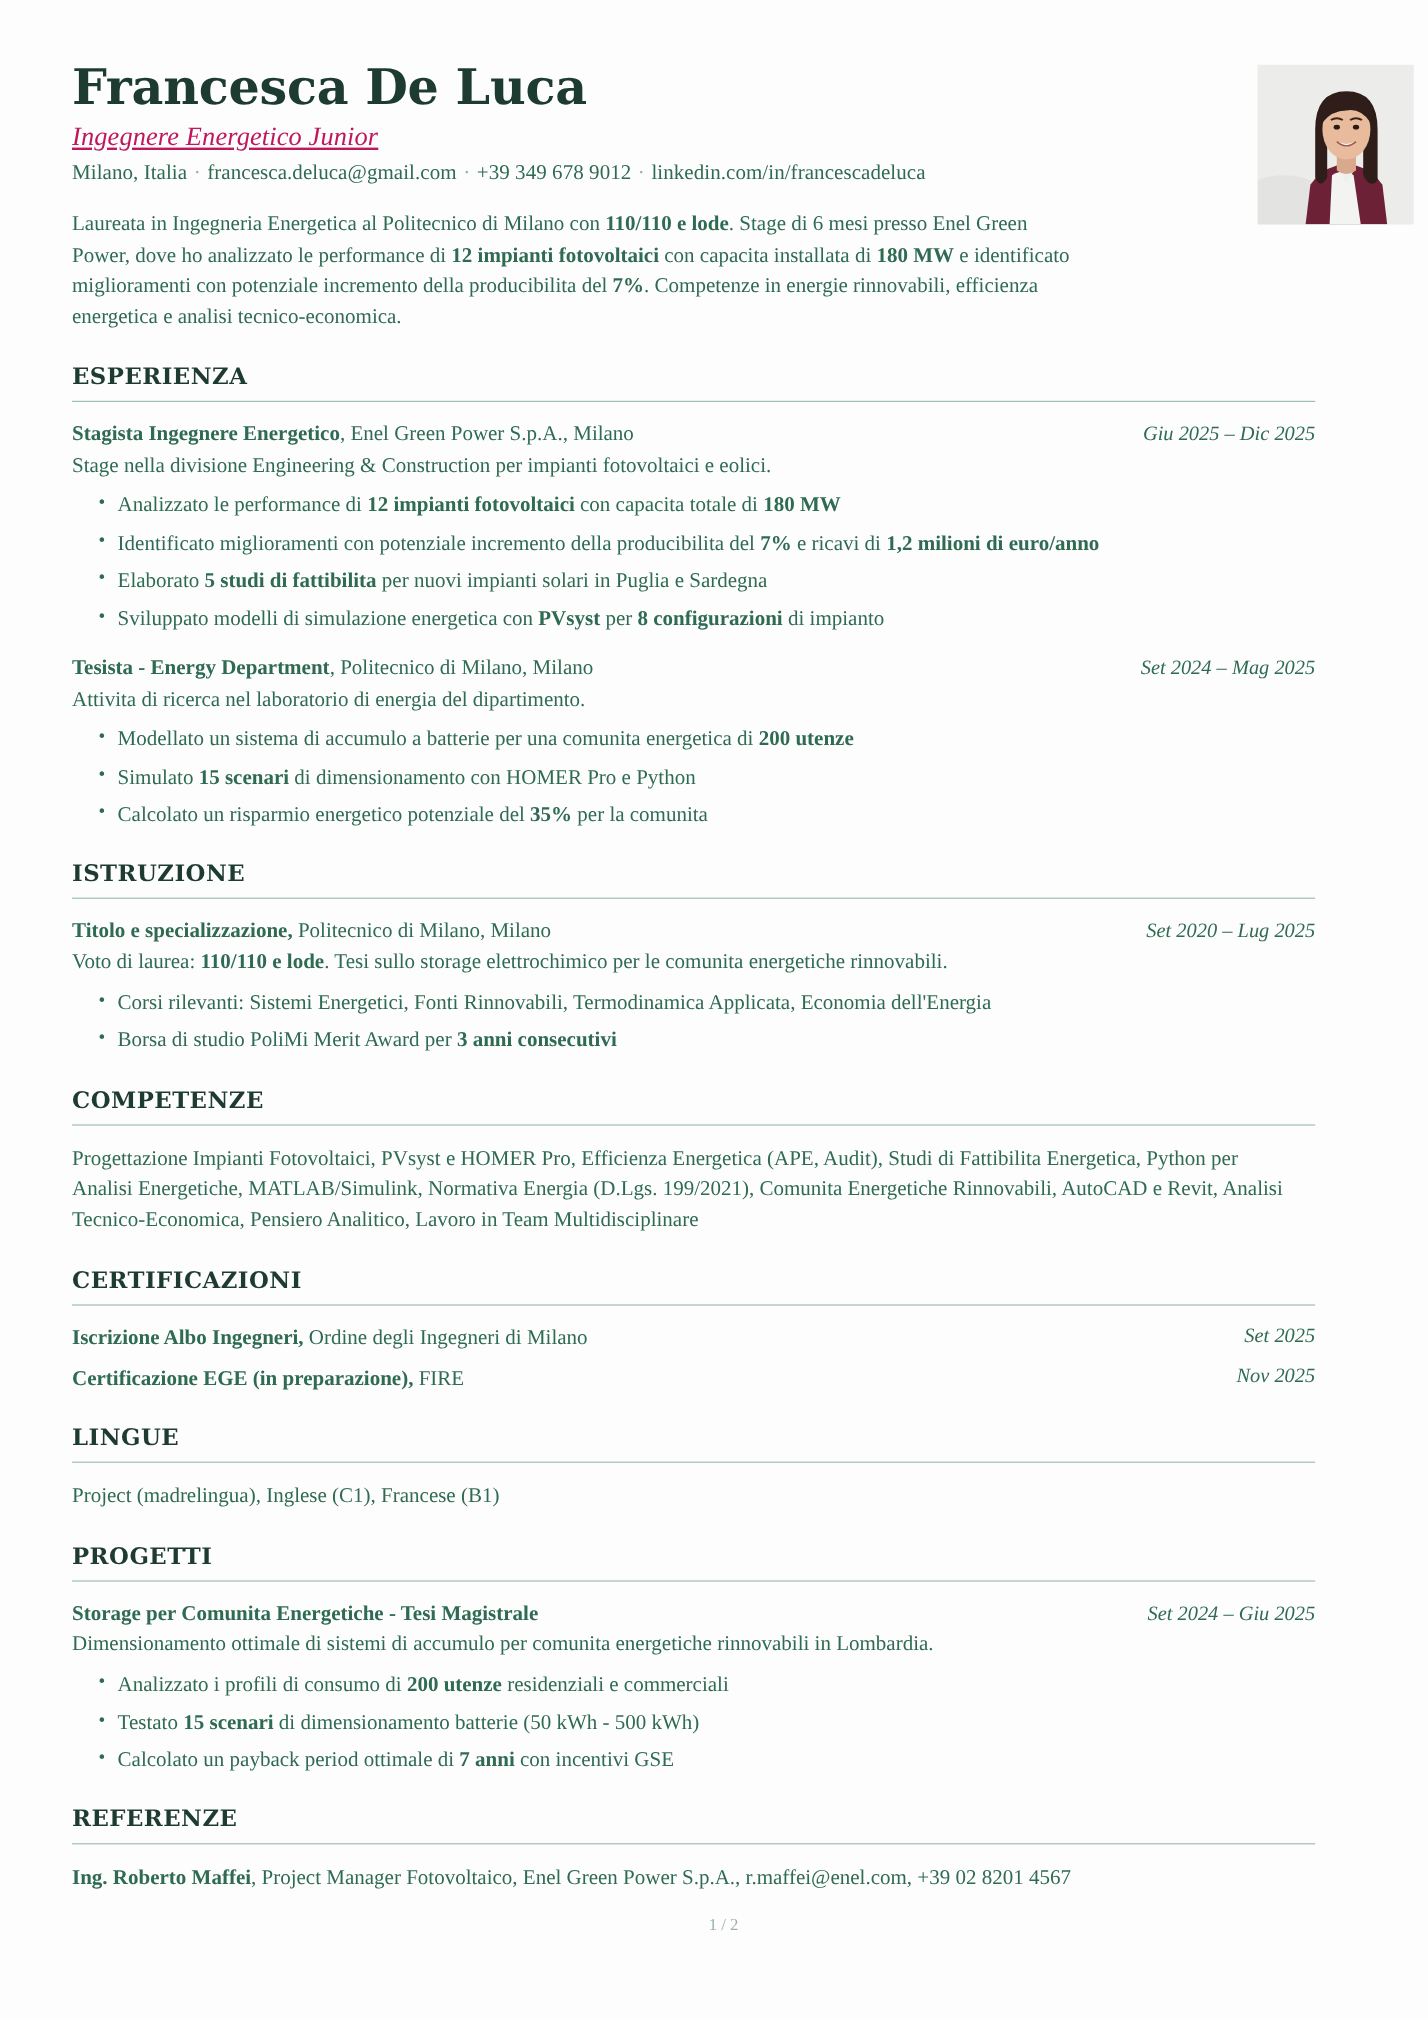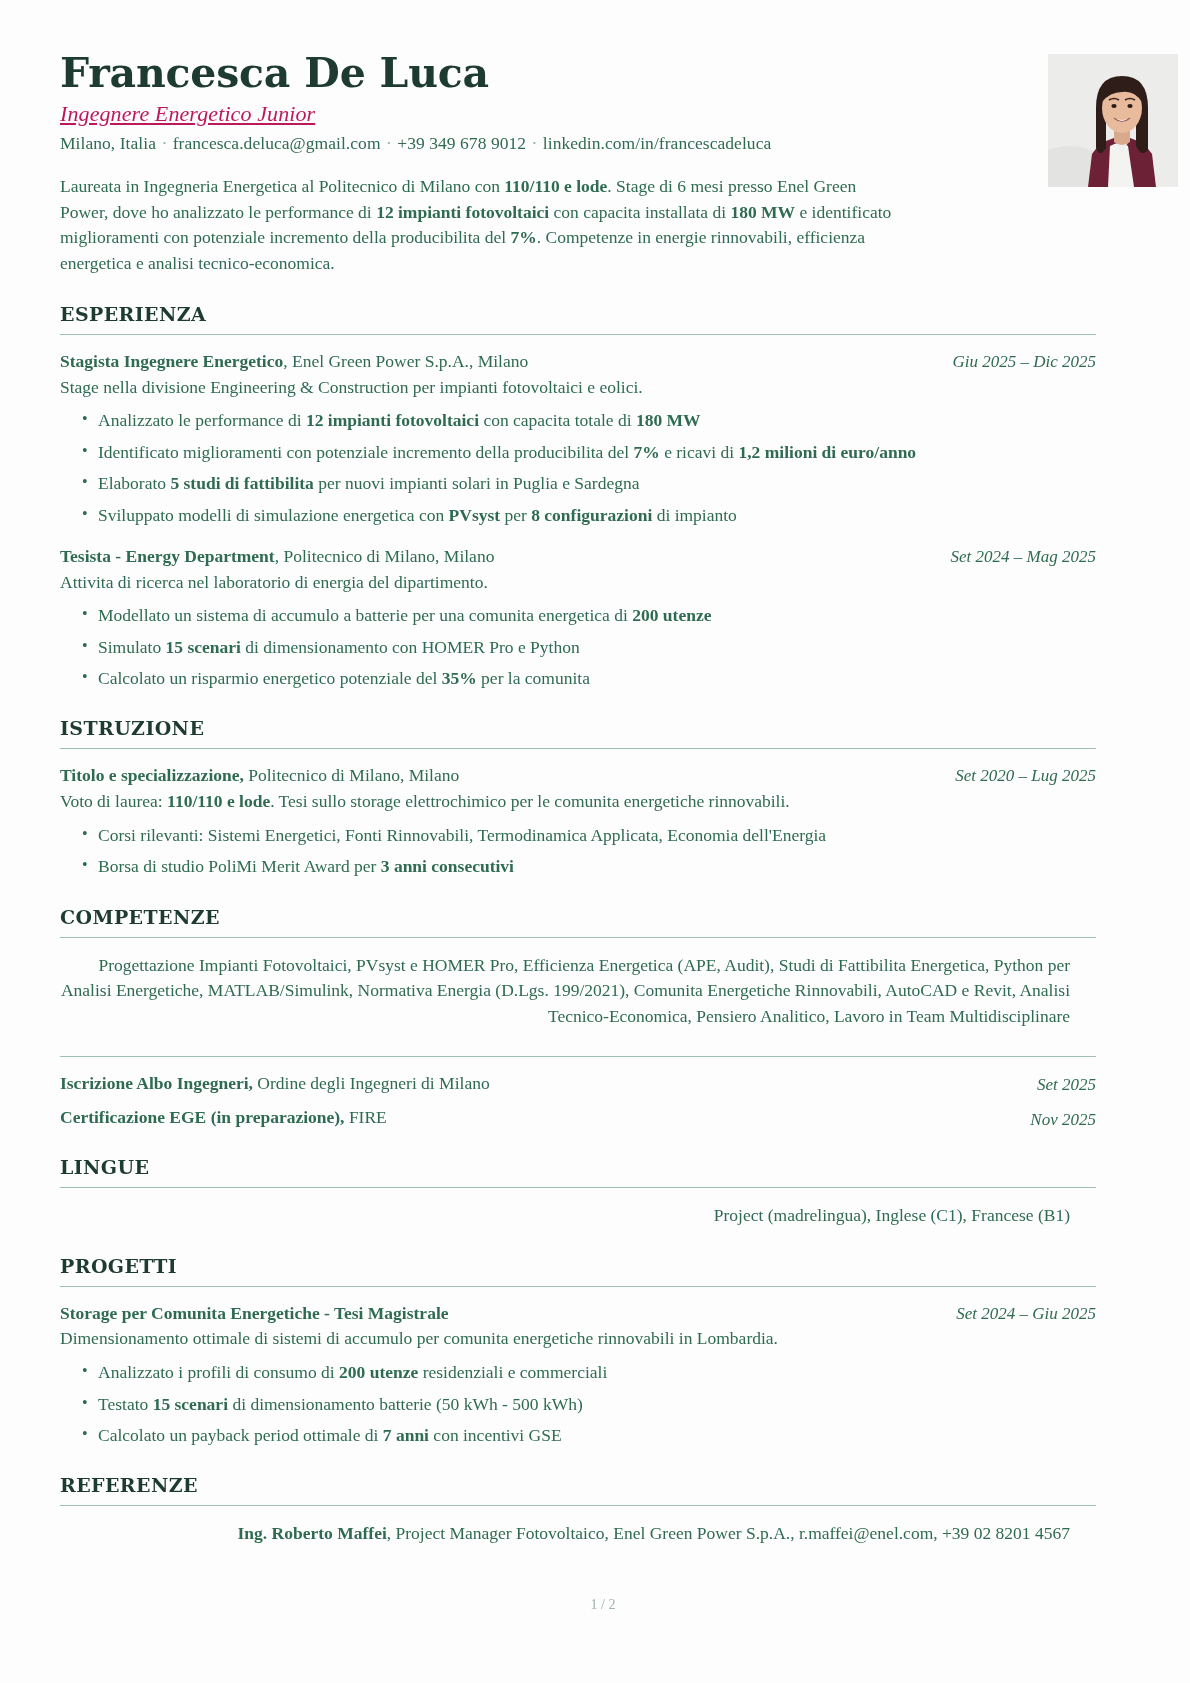--- a/index.html
+++ b/index.html
@@ -138,26 +138,25 @@
     top: -1px;
     color: #2f6b52;
     font-size: 16px;
   }
 
   .skills, .plain-line {
     font-size: 17.5px;
     line-height: 1.47;
     color: #2f6b52;
     max-width: 1010px;
-    text-align: right;
   }
 
   .cert-row {
     display: flex;
-    align-items: flex-end;
+    align-items: flex-start;
     justify-content: space-between;
     gap: 0;
     margin-bottom: 11px;
   }
   .cert-row:last-child { margin-bottom: 0; }
 
   .footer {
     position: absolute;
     left: 16px;
     right: 0;
@@ -259,20 +258,21 @@
     </div>
   </div>
 
   <div class="section">
     <div class="section-title">COMPETENZE</div>
     <div class="rule"></div>
     <div class="skills">Progettazione Impianti Fotovoltaici, PVsyst e HOMER Pro, Efficienza Energetica (APE, Audit), Studi di Fattibilita Energetica, Python per Analisi Energetiche, MATLAB/Simulink, Normativa Energia (D.Lgs. 199/2021), Comunita Energetiche Rinnovabili, AutoCAD e Revit, Analisi Tecnico-Economica, Pensiero Analitico, Lavoro in Team Multidisciplinare</div>
   </div>
 
   <div class="section">
+    <div class="section-title">CERTIFICAZIONI</div>
     <div class="rule"></div>
 
     <div class="cert-row">
       <div class="entry-title"><b>Iscrizione Albo Ingegneri,</b> Ordine degli Ingegneri di Milano</div>
       <div class="entry-date">Set 2025</div>
     </div>
     <div class="cert-row">
       <div class="entry-title"><b>Certificazione EGE (in preparazione),</b> FIRE</div>
       <div class="entry-date">Nov 2025</div>
     </div>

